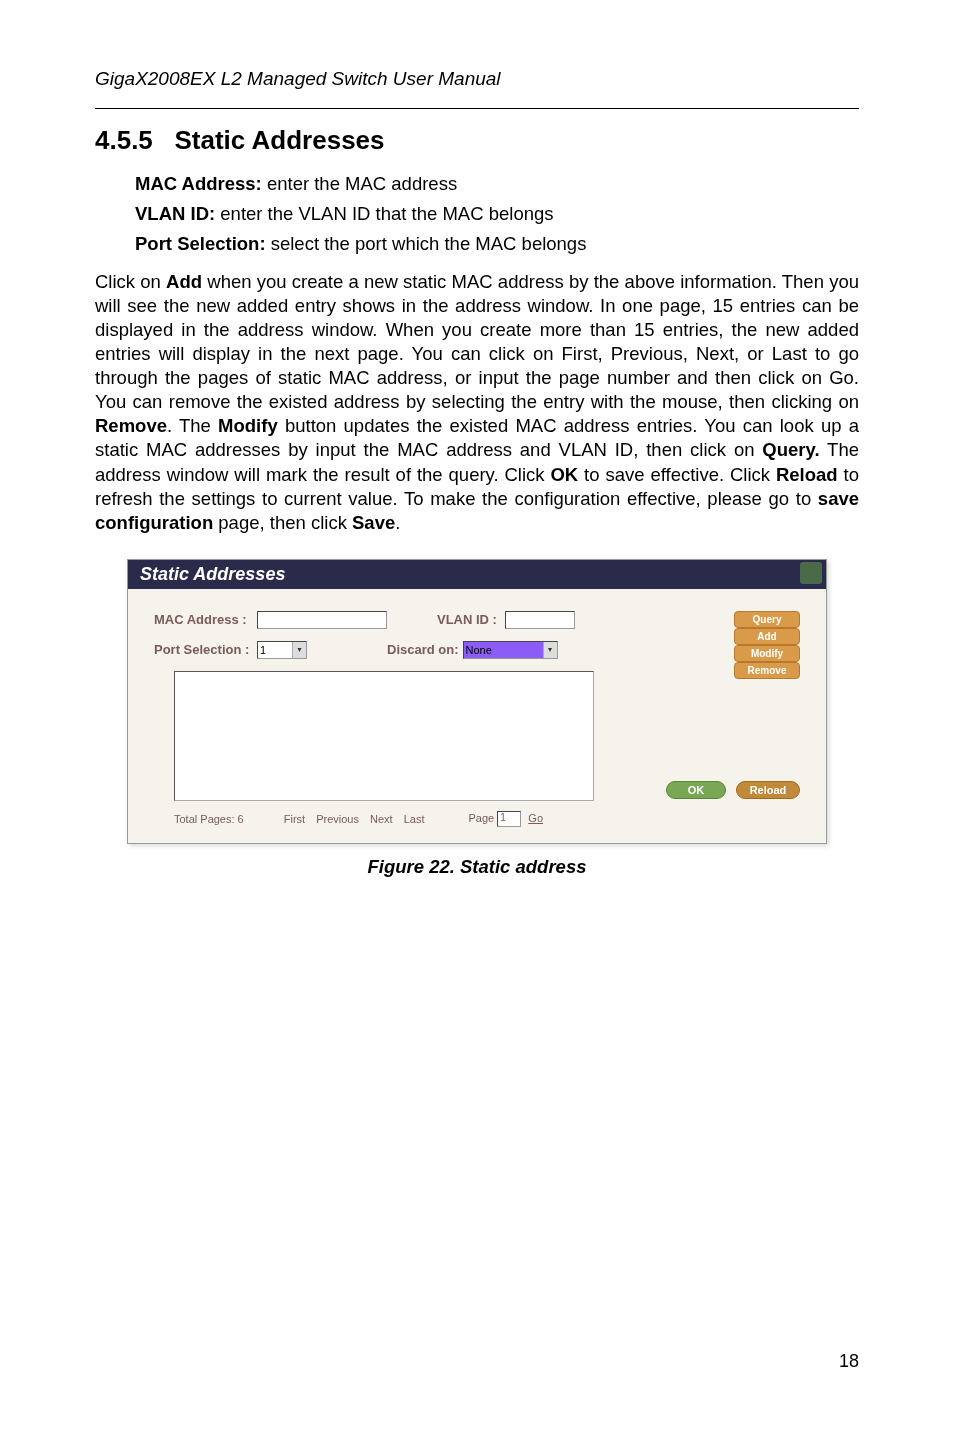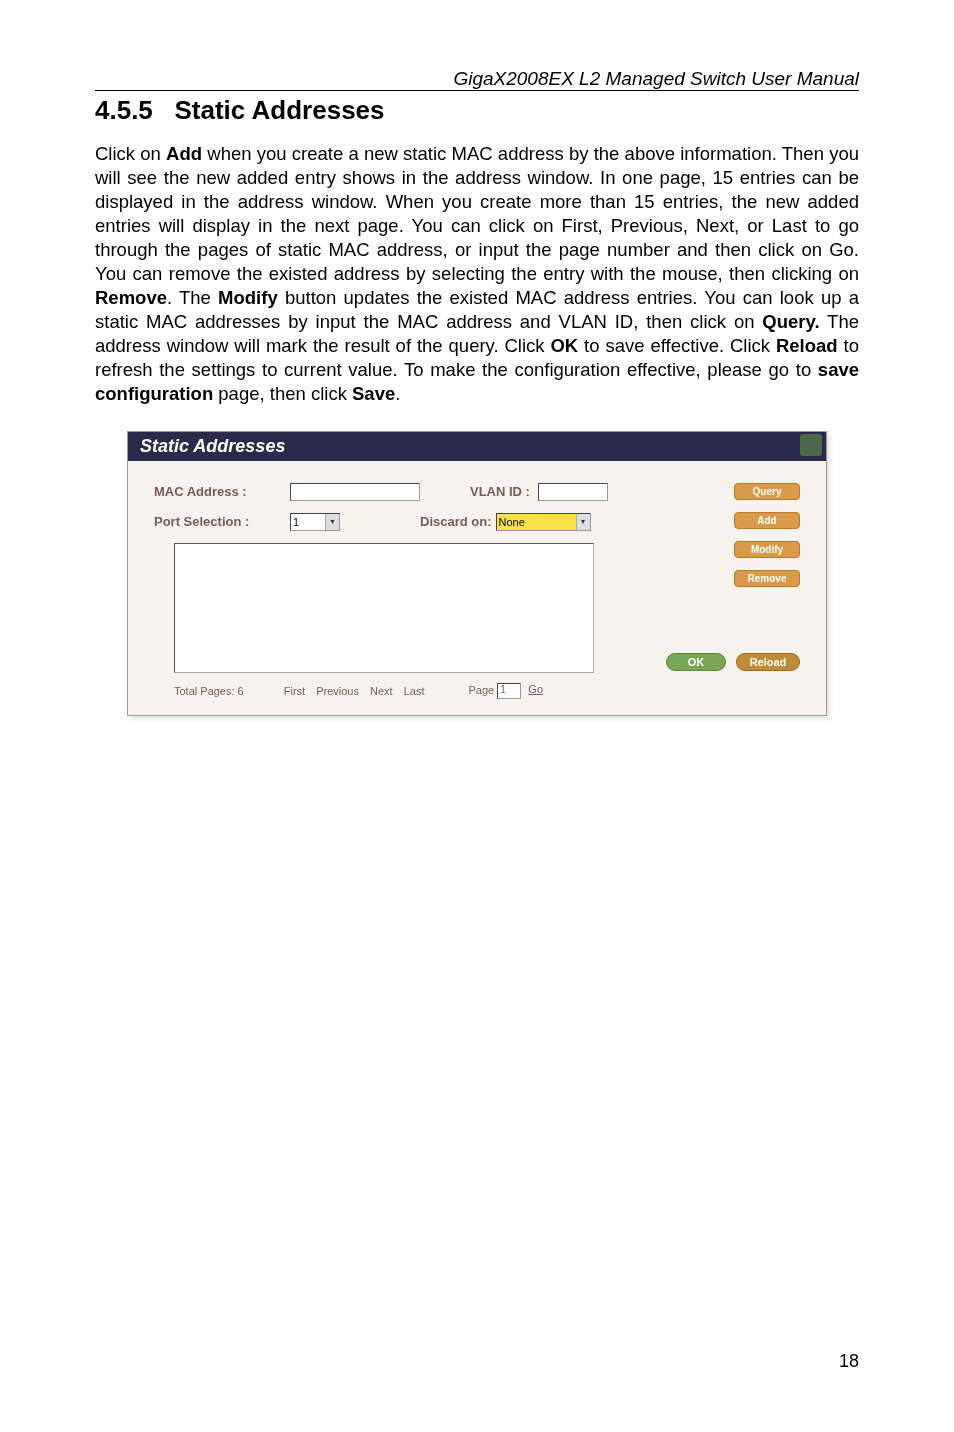--- a/index.html
+++ b/index.html
@@ -9,23 +9,23 @@
     width: 954px;
     height: 1432px;
     position: relative;
     color: #000;
   }
   .page {
     padding: 68px 95px 40px 95px;
   }
   .header-line {
     border-bottom: 1.5px solid #000;
-    padding-bottom: 0;
-    margin-bottom: 4px;
-    text-align: right;
+    padding-bottom: 18px;
+    margin-bottom: 16px;
+    text-align: left;
   }
   .header-text {
     font-style: italic;
     font-size: 19px;
     font-weight: normal;
   }
   .section-heading {
     font-size: 26px;
     font-weight: bold;
     margin-bottom: 16px;
@@ -98,42 +98,42 @@
   }
   .shot-row {
     display: flex;
     align-items: center;
     margin-bottom: 12px;
   }
   .shot-label {
     font-size: 13px;
     color: #7a5a5a;
     font-weight: bold;
-    width: 136px;
+    width: 103px;
   }
   .shot-input {
     border: 1px inset #999;
     background: #fff;
     height: 18px;
     width: 130px;
   }
   .shot-select {
     border: 1px inset #999;
     background: #fff;
     height: 18px;
     width: 50px;
     font-size: 11px;
     padding-left: 2px;
     display: inline-flex;
     align-items: center;
     justify-content: space-between;
   }
   .shot-select2 {
     border: 1px inset #999;
-    background: #fde047;
+    background: #8b5cf6;
     height: 18px;
     width: 95px;
     font-size: 11px;
     padding-left: 2px;
     display: inline-flex;
     align-items: center;
     justify-content: space-between;
   }
   .sel-arrow {
     width: 14px;
@@ -145,21 +145,21 @@
     justify-content: center;
     font-size: 8px;
     color: #333;
   }
   .shot-side-btns {
     position: absolute;
     right: 26px;
     top: 22px;
     display: flex;
     flex-direction: column;
-    gap: 12px;
+    gap: 0;
   }
   .shot-btn-orange {
     background: #d99a4a;
     border: 1px solid #b87a2a;
     border-radius: 4px;
     color: #fff;
     font-size: 10px;
     font-weight: bold;
     text-align: center;
     padding: 2px 0;
@@ -242,20 +242,25 @@
 <div class="page">
   <div class="header-line">
     <span class="header-text">GigaX2008EX L2 Managed Switch User Manual</span>
   </div>
 
   <h2 class="section-heading">
     <span>4.5.5</span>&nbsp;&nbsp;&nbsp;<span>Static Addresses</span>
   </h2>
 
 
+  <div class="bullet-list">
+    <p class="bullet-item"><span class="b">MAC Address:</span><span> enter the MAC address</span></p>
+    <p class="bullet-item"><span class="b">VLAN ID:</span><span> enter the VLAN ID that the MAC belongs</span></p>
+    <p class="bullet-item"><span class="b">Port Selection:</span><span> select the port which the MAC belongs</span></p>
+  </div>
 
   <p class="paragraph">
     <span>Click on </span><span class="b">Add</span><span> when you create a new static MAC address by the above information. Then you will see the new added entry shows in the address window. In one page, 15 entries can be displayed in the address window. When you create more than 15 entries, the new added entries will display in the next page. You can click on First, Previous, Next, or Last to go through the pages of static MAC address, or input the page number and then click on Go. You can remove the existed address by selecting the entry with the mouse, then clicking on </span><span class="b">Remove</span><span>. The </span><span class="b">Modify</span><span> button updates the existed MAC address entries. You can look up a static MAC addresses by input the MAC address and VLAN ID, then click on </span><span class="b">Query.</span><span> The address window will mark the result of the query. Click </span><span class="b">OK</span><span> to save effective. Click </span><span class="b">Reload</span><span> to refresh the settings to current value. To make the configuration effective, please go to </span><span class="b">save configuration</span><span> page, then click </span><span class="b">Save</span><span>.</span>
   </p>
 
   <div class="figure-wrap">
     <div class="shot">
       <div class="shot-title-bar">
         <span>Static Addresses</span>
         <span class="shot-title-icon"></span>
@@ -306,17 +311,18 @@
           </span>
           <span class="footer-page">
             <span>Page</span>
             <span class="footer-page-input">1</span>
             <span class="footer-go">Go</span>
           </span>
         </div>
 
       </div>
     </div>
+    <p class="figure-caption">Figure 22. Static address</p>
   </div>
 
 </div>
 
 <div class="page-number">18</div>
 
 </body></html>

